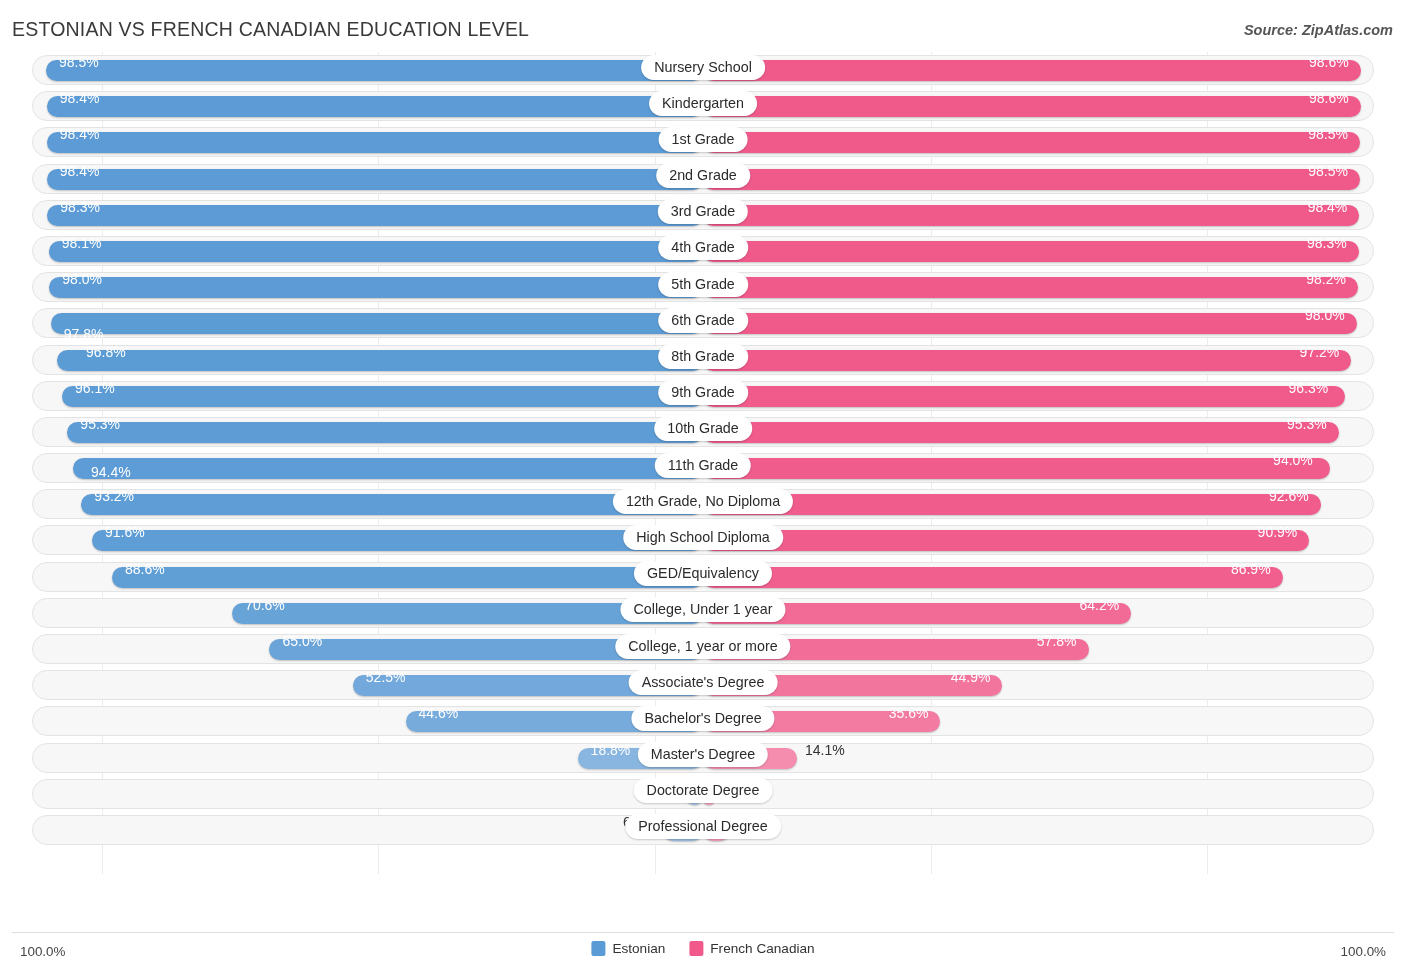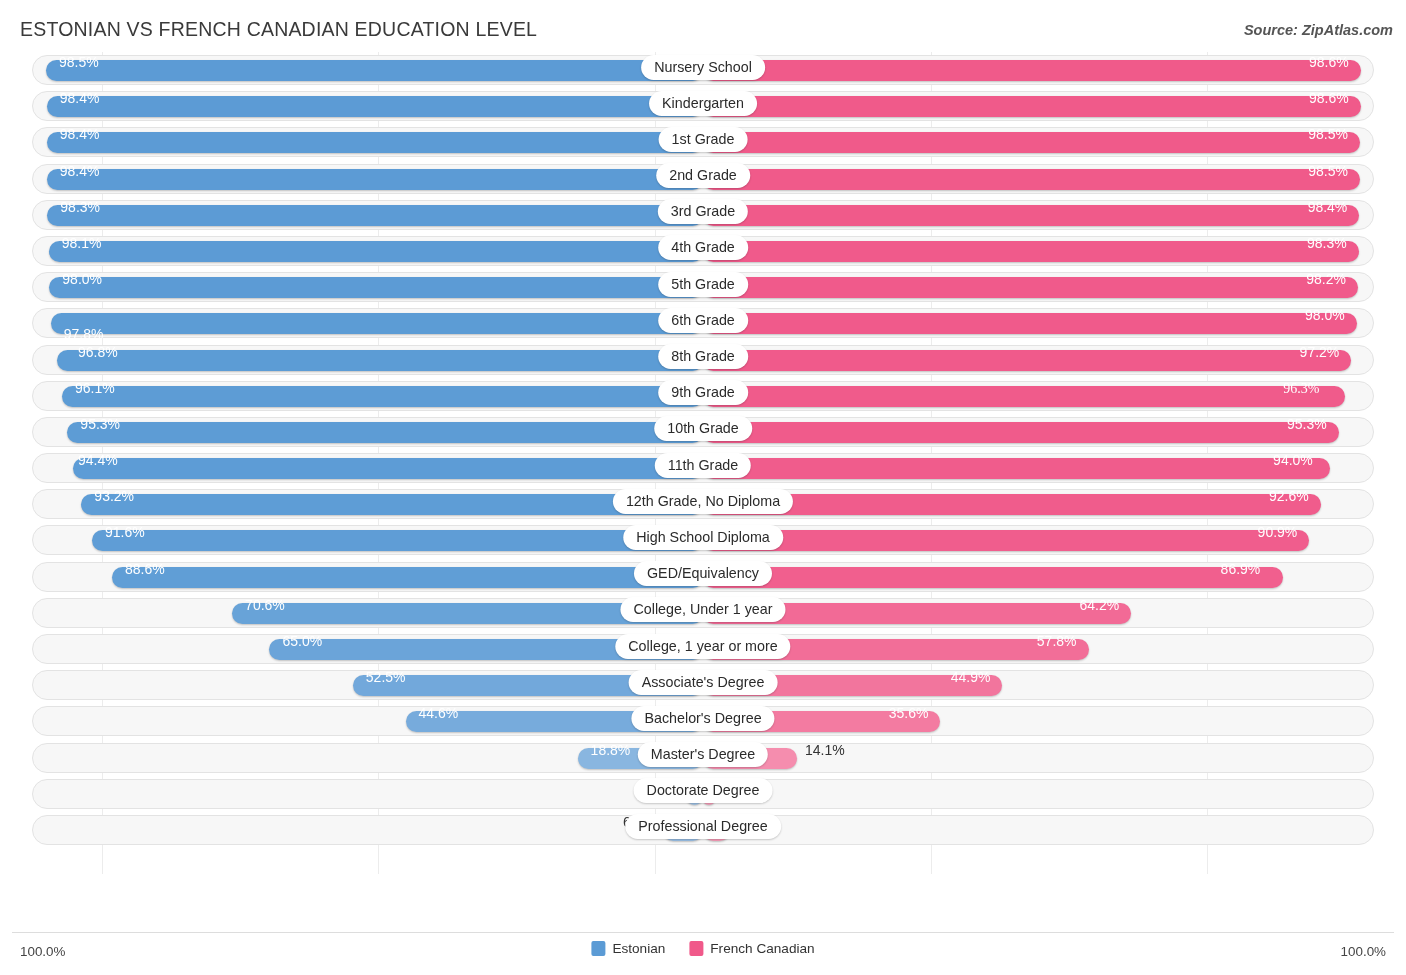--- a/index.html
+++ b/index.html
@@ -10,21 +10,20 @@
     font-family:"Liberation Sans", sans-serif;
     color:#333;
     overflow:hidden;
   }
 
   
   #header {
     position:relative;
     height:52px;
     padding:0 10px;
-    margin-left:8px;
   }
   #chart-title {
     position:absolute;
     left:12px; top:18px;
     font-size:19.5px;
     letter-spacing:.2px;
     color:#3a3a3a;
     font-weight:400;
     white-space:nowrap;
   }
@@ -247,57 +246,57 @@
         <div class="bar right" style="width: 653.66px; background: rgb(240, 90, 139);"></div>
       </div>
       <div class="bar-val inside" style="left: 1282.66px; text-align: right; width: 50px;">98.0%</div>
       <div class="pill">6th Grade</div>
     </div>
     <div class="row">
       <div class="track"></div>
       <div class="barwrap" style="left: 45.344px; width: 645.656px;">
         <div class="bar left" style="width: 645.656px; background: rgb(92, 156, 213);"></div>
       </div>
-      <div class="bar-val inside" style="left: 66px;">96.8%</div>
+      <div class="bar-val inside" style="left: 74px;">96.8%</div>
       <div class="barwrap" style="left: 691px; width: 648.324px;">
         <div class="bar right" style="width: 648.324px; background: rgb(240, 90, 139);"></div>
       </div>
       <div class="bar-val inside" style="left: 1277.32px; text-align: right; width: 50px;">97.2%</div>
       <div class="pill">8th Grade</div>
     </div>
     <div class="row">
       <div class="track"></div>
       <div class="barwrap" style="left: 50.013px; width: 640.987px;">
         <div class="bar left" style="width: 640.987px; background: rgb(93, 156, 213);"></div>
       </div>
       <div class="bar-val inside" style="left: 63.013px;">96.1%</div>
       <div class="barwrap" style="left: 691px; width: 642.321px;">
         <div class="bar right" style="width: 642.321px; background: rgb(240, 91, 139);"></div>
       </div>
-      <div class="bar-val inside" style="left: 1271.32px; text-align: left; width: 50px; font-family: Liberation Serif, serif;">96.3%</div>
+      <div class="bar-val inside" style="left: 1271.32px; text-align: center; width: 50px;">96.3%</div>
       <div class="pill">9th Grade</div>
     </div>
     <div class="row">
       <div class="track"></div>
       <div class="barwrap" style="left: 55.349px; width: 635.651px;">
         <div class="bar left" style="width: 635.651px; background: rgb(93, 156, 213);"></div>
       </div>
       <div class="bar-val inside" style="left: 68.349px;">95.3%</div>
       <div class="barwrap" style="left: 691px; width: 635.651px;">
         <div class="bar right" style="width: 635.651px; background: rgb(240, 91, 139);"></div>
       </div>
       <div class="bar-val inside" style="left: 1264.65px; text-align: right; width: 50px;">95.3%</div>
       <div class="pill">10th Grade</div>
     </div>
     <div class="row">
       <div class="track"></div>
       <div class="barwrap" style="left: 61.352px; width: 629.648px;">
         <div class="bar left" style="width: 629.648px; background: rgb(93, 156, 214);"></div>
       </div>
-      <div class="bar-val inside" style="left: 66px;">94.4%</div>
+      <div class="bar-val inside" style="left: 79px; margin-top: 12px;">94.4%</div>
       <div class="barwrap" style="left: 691px; width: 626.98px;">
         <div class="bar right" style="width: 626.98px; background: rgb(240, 92, 140);"></div>
       </div>
       <div class="bar-val inside" style="left: 1255.98px; text-align: center; width: 50px;">94.0%</div>
       <div class="pill">11th Grade</div>
     </div>
     <div class="row">
       <div class="track"></div>
       <div class="barwrap" style="left: 69.356px; width: 621.644px;">
         <div class="bar left" style="width: 621.644px; background: rgb(94, 157, 214);"></div>
@@ -323,21 +322,21 @@
     </div>
     <div class="row">
       <div class="track"></div>
       <div class="barwrap" style="left: 100.038px; width: 590.962px;">
         <div class="bar left" style="width: 590.962px; background: rgb(96, 158, 214);"></div>
       </div>
       <div class="bar-val inside" style="left: 113.038px;">88.6%</div>
       <div class="barwrap" style="left: 691px; width: 579.623px;">
         <div class="bar right" style="width: 579.623px; background: rgb(241, 95, 142);"></div>
       </div>
-      <div class="bar-val inside" style="left: 1208.62px; width: 50px;">86.9%</div>
+      <div class="bar-val inside" style="left: 1208.62px; text-align: right; width: 50px;">86.9%</div>
       <div class="pill">GED/Equivalency</div>
     </div>
     <div class="row">
       <div class="track"></div>
       <div class="barwrap" style="left: 220.098px; width: 470.902px;">
         <div class="bar left" style="width: 470.902px; background: rgb(104, 163, 216);"></div>
       </div>
       <div class="bar-val inside" style="left: 233.098px;">70.6%</div>
       <div class="barwrap" style="left: 691px; width: 428.214px;">
         <div class="bar right" style="width: 428.214px; background: rgb(242, 106, 150);"></div>

